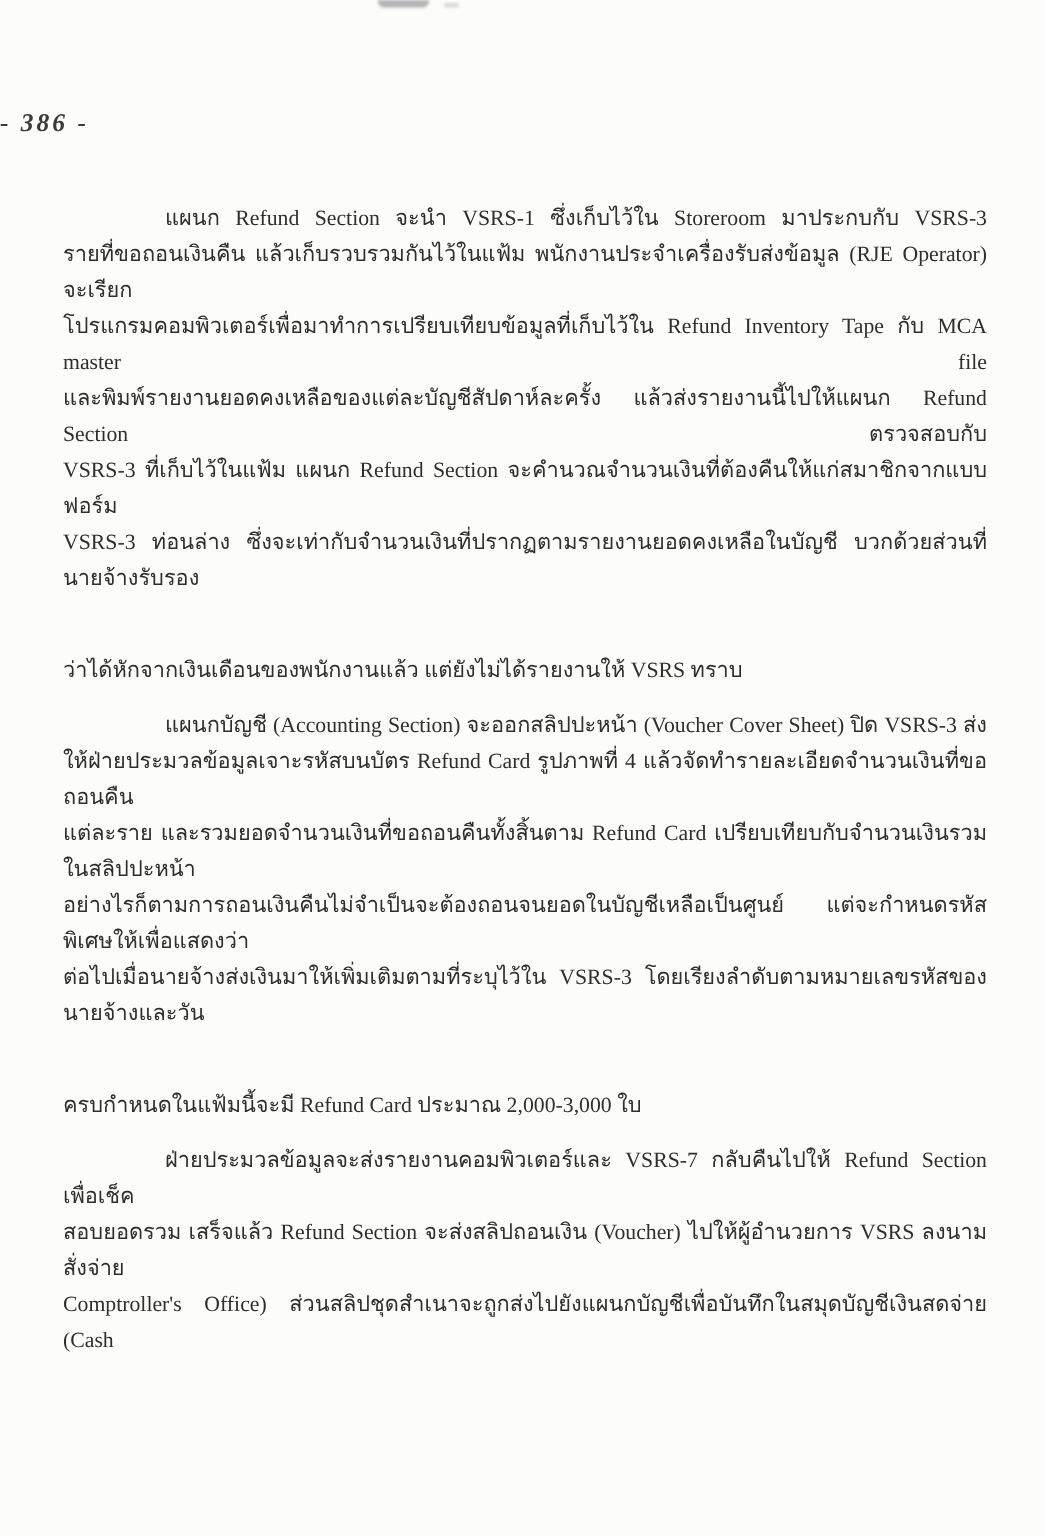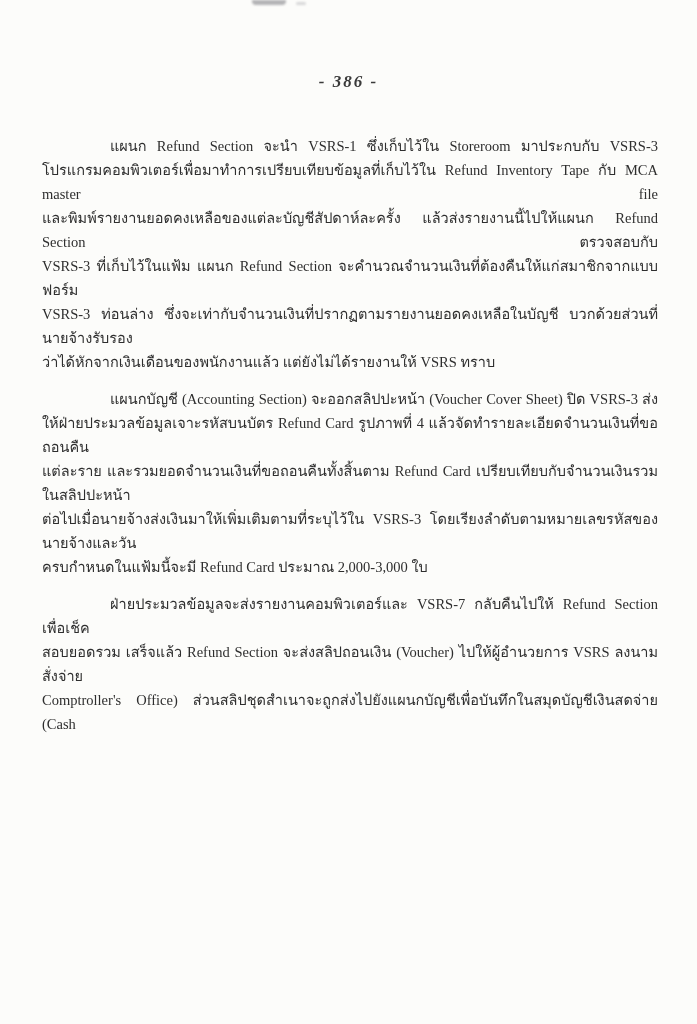--- a/index.html
+++ b/index.html
@@ -35,21 +35,21 @@
     height: 3px;
     border-radius: 2px;
     background: rgba(150,150,155,0.35);
     filter: blur(1px);
   }
   .page-number {
     position: absolute;
     top: 72px;
     left: 0;
     width: 100%;
-    text-align: center;
+    text-align: left;
     font-family: "Liberation Serif", serif;
     font-style: italic;
     font-weight: bold;
     font-size: 17px;
     letter-spacing: 2px;
     color: #3a3a3a;
   }
   .content {
     position: absolute;
     top: 134px;
@@ -65,42 +65,45 @@
     text-align: justify;
     text-align-last: justify;
     min-height: 24px;
     font-family: Liberation Serif, serif;
   }
   .line.first {
     text-indent: 68px;
   }
   .line.last {
     text-align-last: left;
+    margin-top: 37px;
   }
 </style>
 </head>
 <body>
 
 <div class="page">
   <div class="scan-smudge"></div>
   <div class="scan-smudge-2"></div>
   <div class="page-number">- 386 -</div>
   <div class="content">
       <div class="para">
         <div class="line first">แผนก Refund Section จะนำ VSRS-1 ซึ่งเก็บไว้ใน Storeroom มาประกบกับ VSRS-3</div>
+        <div class="line">รายที่ขอถอนเงินคืน แล้วเก็บรวบรวมกันไว้ในแฟ้ม พนักงานประจำเครื่องรับส่งข้อมูล (RJE Operator) จะเรียก</div>
         <div class="line">โปรแกรมคอมพิวเตอร์เพื่อมาทำการเปรียบเทียบข้อมูลที่เก็บไว้ใน Refund Inventory Tape กับ MCA master file</div>
         <div class="line">และพิมพ์รายงานยอดคงเหลือของแต่ละบัญชีสัปดาห์ละครั้ง แล้วส่งรายงานนี้ไปให้แผนก Refund Section ตรวจสอบกับ</div>
         <div class="line">VSRS-3 ที่เก็บไว้ในแฟ้ม แผนก Refund Section จะคำนวณจำนวนเงินที่ต้องคืนให้แก่สมาชิกจากแบบฟอร์ม</div>
         <div class="line">VSRS-3 ท่อนล่าง ซึ่งจะเท่ากับจำนวนเงินที่ปรากฏตามรายงานยอดคงเหลือในบัญชี บวกด้วยส่วนที่นายจ้างรับรอง</div>
         <div class="line last">ว่าได้หักจากเงินเดือนของพนักงานแล้ว แต่ยังไม่ได้รายงานให้ VSRS ทราบ</div>
       </div>
       <div class="para">
         <div class="line first">แผนกบัญชี (Accounting Section) จะออกสลิปปะหน้า (Voucher Cover Sheet) ปิด VSRS-3 ส่ง</div>
         <div class="line">ให้ฝ่ายประมวลข้อมูลเจาะรหัสบนบัตร Refund Card รูปภาพที่ 4 แล้วจัดทำรายละเอียดจำนวนเงินที่ขอถอนคืน</div>
         <div class="line">แต่ละราย และรวมยอดจำนวนเงินที่ขอถอนคืนทั้งสิ้นตาม Refund Card เปรียบเทียบกับจำนวนเงินรวมในสลิปปะหน้า</div>
+        <div class="line">อย่างไรก็ตามการถอนเงินคืนไม่จำเป็นจะต้องถอนจนยอดในบัญชีเหลือเป็นศูนย์ แต่จะกำหนดรหัสพิเศษให้เพื่อแสดงว่า</div>
         <div class="line">ต่อไปเมื่อนายจ้างส่งเงินมาให้เพิ่มเติมตามที่ระบุไว้ใน VSRS-3 โดยเรียงลำดับตามหมายเลขรหัสของนายจ้างและวัน</div>
         <div class="line last">ครบกำหนดในแฟ้มนี้จะมี Refund Card ประมาณ 2,000-3,000 ใบ</div>
       </div>
       <div class="para">
         <div class="line first">ฝ่ายประมวลข้อมูลจะส่งรายงานคอมพิวเตอร์และ VSRS-7 กลับคืนไปให้ Refund Section เพื่อเช็ค</div>
         <div class="line">สอบยอดรวม เสร็จแล้ว Refund Section จะส่งสลิปถอนเงิน (Voucher) ไปให้ผู้อำนวยการ VSRS ลงนาม สั่งจ่าย</div>
         <div class="line">Comptroller's Office) ส่วนสลิปชุดสำเนาจะถูกส่งไปยังแผนกบัญชีเพื่อบันทึกในสมุดบัญชีเงินสดจ่าย (Cash</div>
       </div>
     </div>
 </div>

